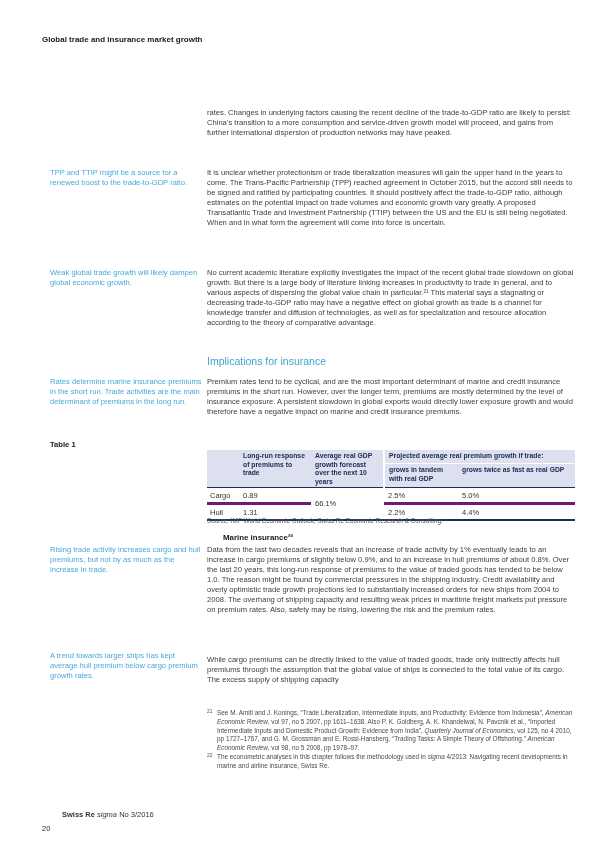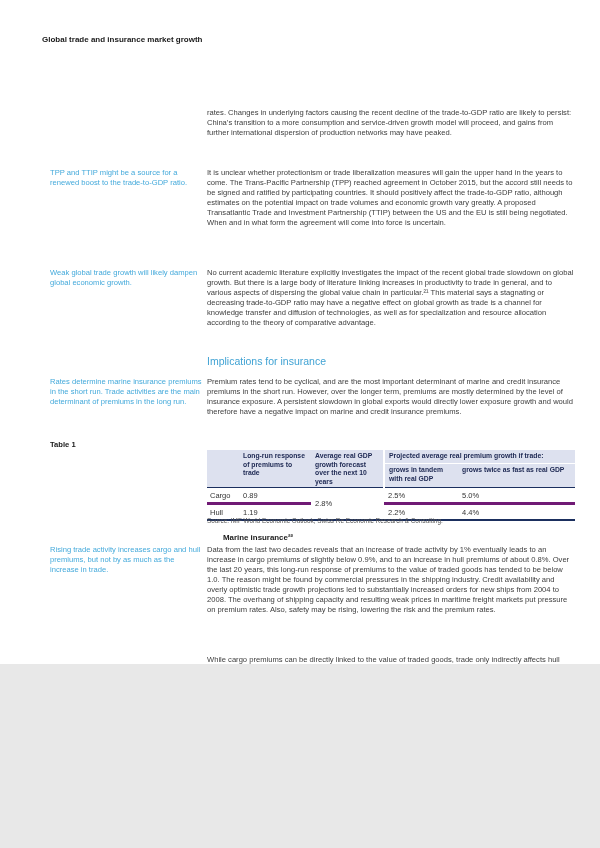--- a/index.html
+++ b/index.html
@@ -2,21 +2,21 @@
 <html><head>
 <meta charset="utf-8">
 <style>
   html,body { margin:0; padding:0; }
   body {
     font-family: "Liberation Sans", sans-serif;
     background:#e8e8e8;
   }
   .page {
     position:relative;
-    width:600px; height:664px;
+    width:600px; height:848px;
     background:#ffffff;
     overflow:hidden;
     margin:0 auto;
   }
   .abs { position:absolute; }
 
   .running-header {
     left:42px; top:35px; width:400px;
     font-size:8px; font-weight:bold; color:#1a1a1a;
   }
@@ -123,40 +123,41 @@
       </tr>
       <tr>
         <th class="sub-first">grows in tandem with real GDP</th>
         <th>grows twice as fast as real GDP</th>
       </tr>
     </thead>
     <tbody>
       <tr>
         <td class="row-label">Cargo</td>
         <td>0.89</td>
-        <td rowspan="2" class="rowspan-cell">2.8%</td>
+        <td rowspan="2" class="rowspan-cell">66.1%</td>
         <td>2.5%</td>
         <td>5.0%</td>
       </tr>
       <tr class="row-hull">
         <td class="row-label">Hull</td>
-        <td>1.19</td>
+        <td>1.31</td>
         <td>2.2%</td>
         <td>4.4%</td>
       </tr>
     </tbody>
   </table>
 
   <div class="abs body-col source-line" style="top:517px;">Source: IMF World Economic Outlook, Swiss Re Economic Research &amp; Consulting.</div>
 
   <div class="abs body-col subsection-heading" style="top:533px;padding-left:16px;">Marine insurance²²</div>
 
   <div class="abs note-col note" style="top:545px;">Rising trade activity increases cargo and hull premiums, but not by as much as the increase in trade.</div>
   <div class="abs body-col para" style="top:545px;">Data from the last two decades reveals that an increase of trade activity by 1% eventually leads to an increase in cargo premiums of slightly below 0.9%, and to an increase in hull premiums of about 0.8%. Over the last 20 years, this long-run response of premiums to the value of traded goods has tended to be below 1.0. The reason might be found by commercial pressures in the shipping industry. Credit availability and overly optimistic trade growth projections led to substantially increased orders for new ships from 2004 to 2008. The overhang of shipping capacity and resulting weak prices in maritime freight markets put pressure on premium rates. Also, safety may be rising, lowering the risk and the premium rates.</div>
 
+  <div class="abs note-col note" style="top:651px;">A trend towards larger ships has kept average hull premium below cargo premium growth rates.</div>
   <div class="abs body-col para" style="top:655px;">While cargo premiums can be directly linked to the value of traded goods, trade only indirectly affects hull premiums through the assumption that the global value of ships is connected to the total value of its cargo. The excess supply of shipping capacity</div>
 
   <div class="abs body-col footnotes" style="top:709px;">
     <div class="footnote">
       <span class="fn-marker">21</span>
       <span><span>See M. Amiti and J. Konings, “Trade Liberalization, Intermediate Inputs, and Productivity: Evidence from Indonesia”, </span><span class="seg-italic">American Economic Review</span><span>, vol 97, no 5 2007, pp 1611–1638. Also P. K. Goldberg, A. K. Khandelwal, N. Pavcnik et al., “Imported Intermediate Inputs and Domestic Product Growth: Evidence from India”, </span><span class="seg-italic">Quarterly Journal of Economics</span><span>, vol 125, no 4 2010, pp 1727–1767, and G. M. Grossman and E. Rossi-Hansberg, “Trading Tasks: A Simple Theory of Offshoring.” </span><span class="seg-italic">American Economic Review</span><span>, vol 98, no 5 2008, pp 1978–97.</span></span>
     </div>
     <div class="footnote">
       <span class="fn-marker">22</span>
       <span><span>The econometric analyses in this chapter follows the methodology used in </span><span class="seg-italic">sigma</span><span> 4/2013: Navigating recent developments in marine and airline insurance, Swiss Re.</span></span>

